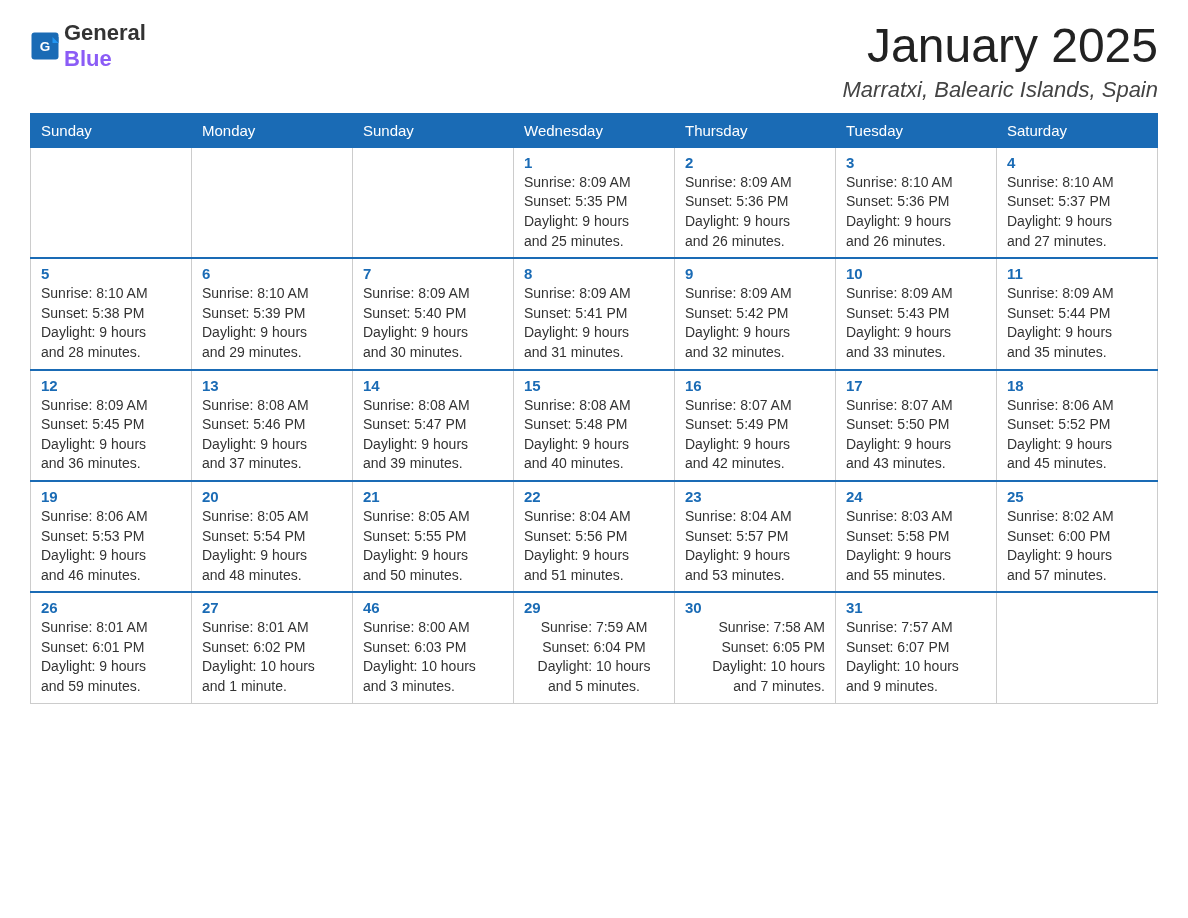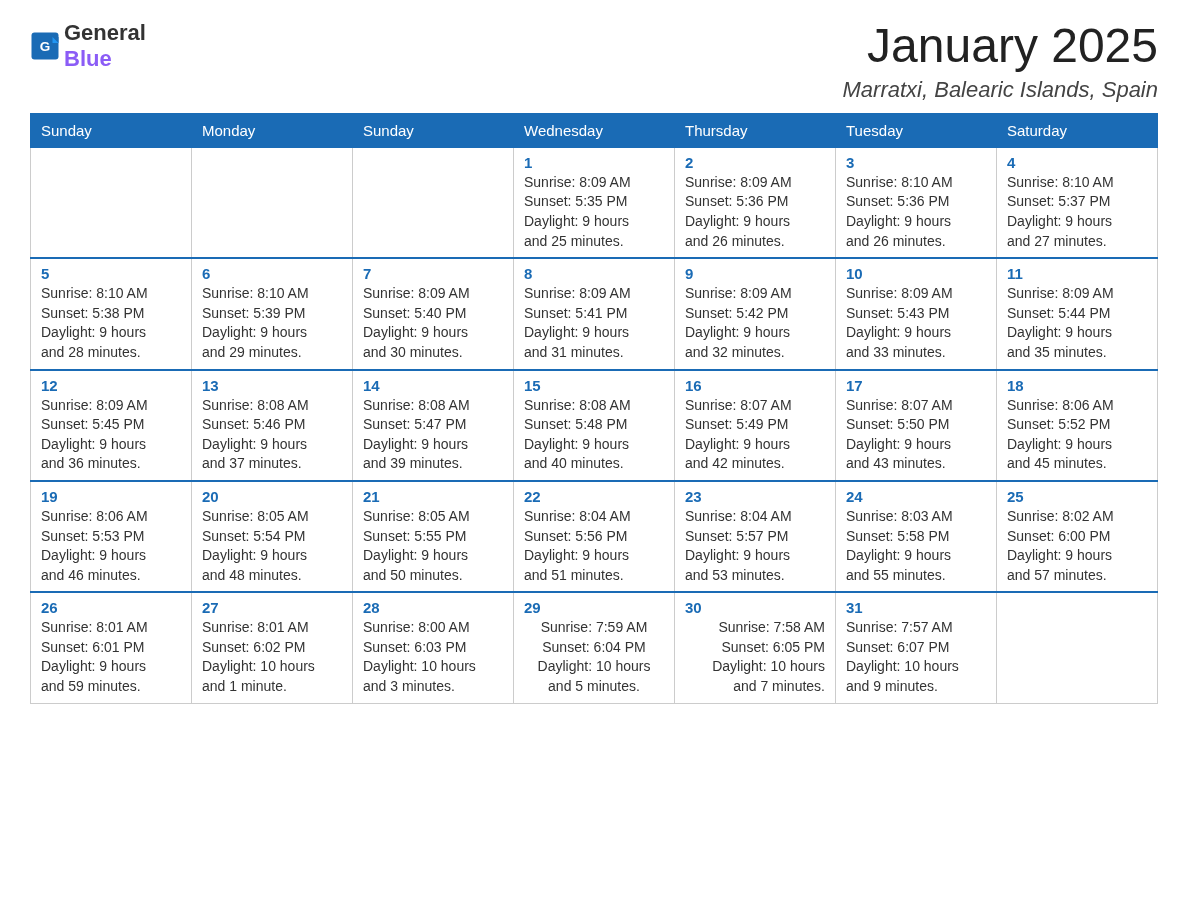--- a/index.html
+++ b/index.html
@@ -320,21 +320,21 @@
 and 59 minutes.</div>
         </td>
         <td>
           <span class="day-number">27</span>
           <div class="day-info" style="white-space: pre-line;">Sunrise: 8:01 AM
 Sunset: 6:02 PM
 Daylight: 10 hours
 and 1 minute.</div>
         </td>
         <td>
-          <span class="day-number">28</span>
+          <span class="day-number">46</span>
           <div class="day-info" style="white-space: pre-line;">Sunrise: 8:00 AM
 Sunset: 6:03 PM
 Daylight: 10 hours
 and 3 minutes.</div>
         </td>
         <td>
           <span class="day-number">29</span>
           <div class="day-info" style="white-space: pre-line; text-align: center;">Sunrise: 7:59 AM
 Sunset: 6:04 PM
 Daylight: 10 hours

